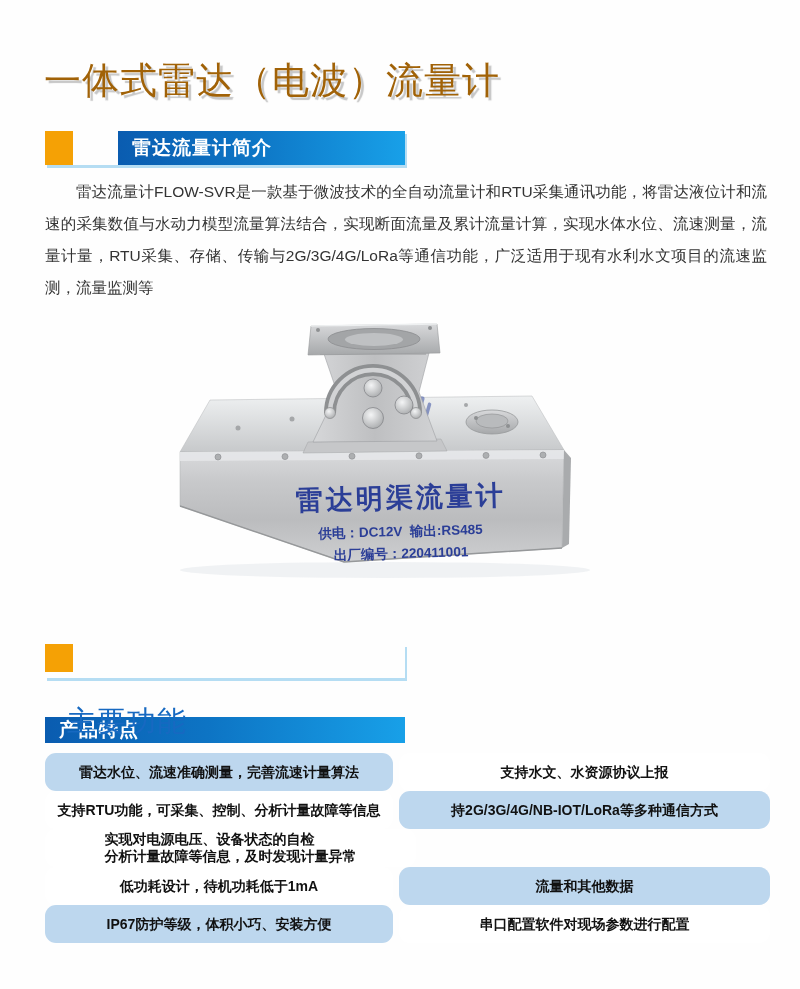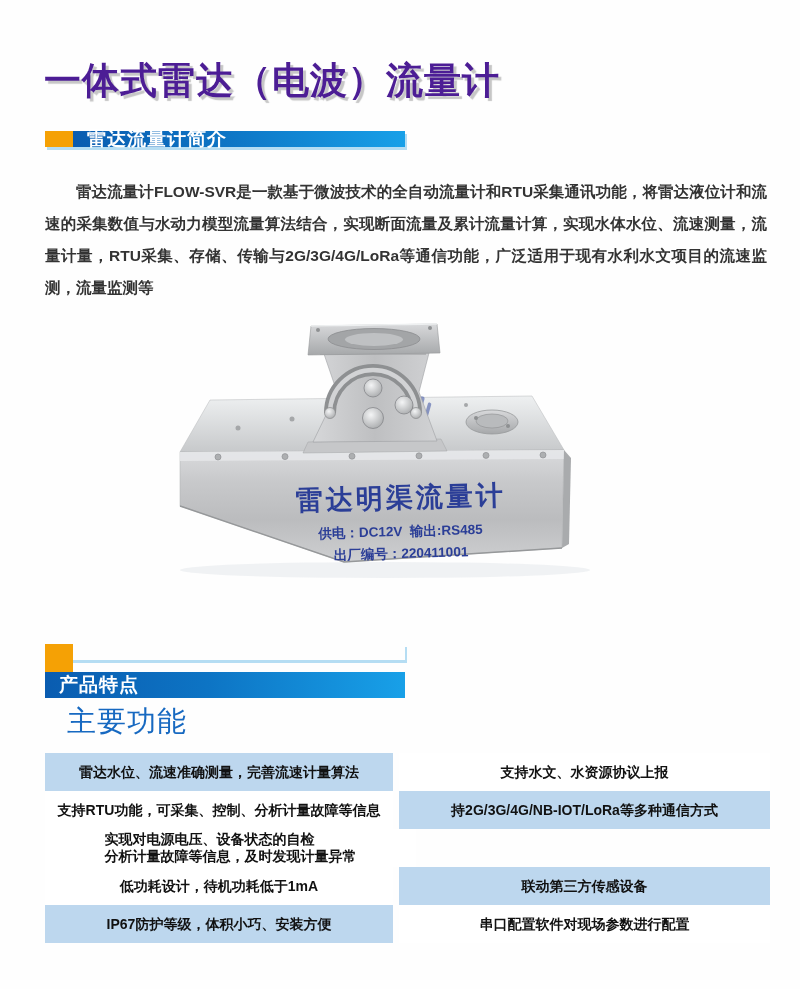--- a/index.html
+++ b/index.html
@@ -3,48 +3,49 @@
 <meta charset="utf-8">
 <style>
   html,body{margin:0;padding:0;background:#ffffff;}
   .page{
     position:relative;width:800px;height:989px;margin:0 auto;
     background:#fefefe;overflow:hidden;
     font-family:"Liberation Sans","DejaVu Sans",sans-serif;
   }
   .title{
     position:absolute;left:44px;top:56px;margin:0;
-    font-size:37px;font-weight:bold;color:#4c1d95;letter-spacing:1px;
+    font-size:37px;font-weight:normal;color:#a16207;letter-spacing:1px;
     text-shadow:3px 3px 1px #c6c6c6;
   }
   .bar{
-    position:absolute;left:45px;width:360px;height:16px;display:flex;
+    position:absolute;left:45px;width:360px;height:34px;display:flex;
     box-shadow:2px 3px 0 0 #b5ddf3;
+    gap:45px;
   }
   .bar-sq{width:28px;height:100%;background:#f5a105;flex:0 0 28px;}
   .bar-body{
     flex:1;display:flex;align-items:center;
     background:linear-gradient(90deg,#0a5cb0 0%,#0d74c4 45%,#18a0e8 100%);
   }
   .bar-label{color:#ffffff;font-size:19px;font-weight:bold;padding-left:14px;letter-spacing:1px;}
   .intro{
     position:absolute;left:45px;top:176px;width:722px;margin:0;
-    font-size:15.5px;line-height:32px;color:#333333;font-weight:700;
+    font-size:15.5px;line-height:32px;color:#333333;font-weight:400;
     text-indent:2em;text-align:justify;
   }
   .subtitle{
     position:absolute;left:67px;top:702px;margin:0;
     font-size:29px;font-weight:500;color:#1769c1;letter-spacing:1px;
   }
   .device{position:absolute;left:160px;top:300px;width:480px;height:290px;}
   .ftable{position:absolute;left:45px;top:753px;width:725px;}
   .frow{display:flex;}
   .fcell{
     min-height:38px;display:flex;align-items:center;justify-content:center;
-    font-size:14px;font-weight:700;color:#111111;text-align:center;line-height:17px;
+    font-size:14px;font-weight:700;color:#111111;text-align:center;line-height:17px;border-radius:11px;
   }
   .fcell.lc{width:348px;flex:0 0 348px;margin-right:6px;}
   .fcell.rc{width:371px;flex:0 0 371px;}
   .frow:nth-child(odd) .lc{background:#bdd7ee;}
   .frow:nth-child(odd) .rc{background:#ffffff;}
   .frow:nth-child(even) .lc{background:#ffffff;}
   .frow:nth-child(even) .rc{background:#bdd7ee;}
   .two-line-inner{text-align:left;}
 </style>
 </head>
@@ -177,21 +178,21 @@
     <div class="frow">
       <div class="fcell rc">
         <div class="two-line-inner">
           <span>实现对电源电压、设备状态的自检</span><br>
           <span>分析计量故障等信息，及时发现计量异常</span>
         </div>
       </div>
     </div>
     <div class="frow">
       <div class="fcell lc">低功耗设计，待机功耗低于1mA</div>
-      <div class="fcell rc">联动第三方传感设备</div>
+      <div class="fcell rc">流量和其他数据</div>
     </div>
     <div class="frow">
       <div class="fcell lc">IP67防护等级，体积小巧、安装方便</div>
       <div class="fcell rc">串口配置软件对现场参数进行配置</div>
     </div>
   </div>
 
 </div>
 
 </body></html>

